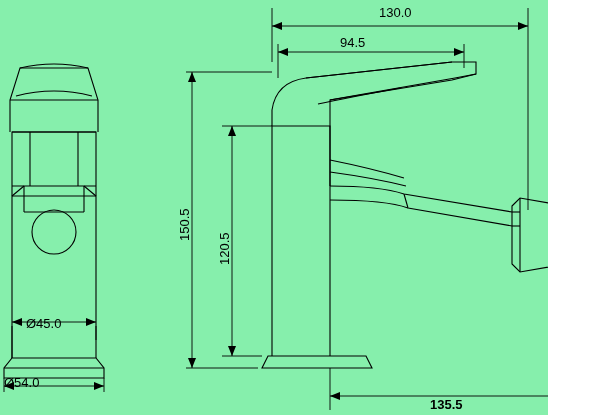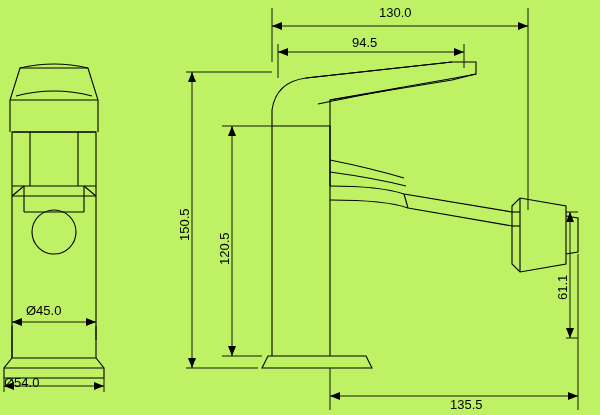--- a/index.html
+++ b/index.html
@@ -2,23 +2,23 @@
 <html><head>
 <meta charset="utf-8">
 <style>
   html, body {
     margin: 0;
     padding: 0;
     background: #ffffff;
   }
   #page {
     position: relative;
-    width: 600px;
+    width: 548px;
     height: 415px;
-    background: #bef264;
+    background: #86efac;
     font-family: "Liberation Sans", sans-serif;
     overflow: hidden;
   }
   #drawing {
     position: absolute;
     left: 0;
     top: 0;
   }
   .dim-label {
     position: absolute;
@@ -145,27 +145,27 @@
         <line x1="104" y1="378" x2="104" y2="392"></line>
         <line x1="4" y1="386" x2="104" y2="386"></line>
         <path d="M4,386 L14,382 L14,390 Z" fill="#000" stroke="none"></path>
         <path d="M104,386 L94,382 L94,390 Z" fill="#000" stroke="none"></path>
       </g>
     </g>
   </svg>
 
   <div class="dim-label" style="left:379px; top:6px;">130.0</div>
 
-  <div class="dim-label" style="left:352px; top:36px;">94.5</div>
+  <div class="dim-label" style="left:340px; top:36px;">94.5</div>
 
   <div class="dim-label rot" style="left:178px; top:241px;">150.5</div>
 
   <div class="dim-label rot" style="left:218px; top:265px;">120.5</div>
 
   <div class="dim-label rot" style="left:556px; top:300px;">61.1</div>
 
-  <div class="dim-label" style="left:450px; top:398px;">135.5</div>
+  <div class="dim-label" style="left:430px; top:398px;font-weight:bold;">135.5</div>
 
-  <div class="dim-label" style="left:26px; top:304px;">Ø45.0</div>
+  <div class="dim-label" style="left:26px; top:317px;">Ø45.0</div>
 
   <div class="dim-label" style="left:4px; top:376px;">Ø54.0</div>
 
 </div>
 
 </body></html>

